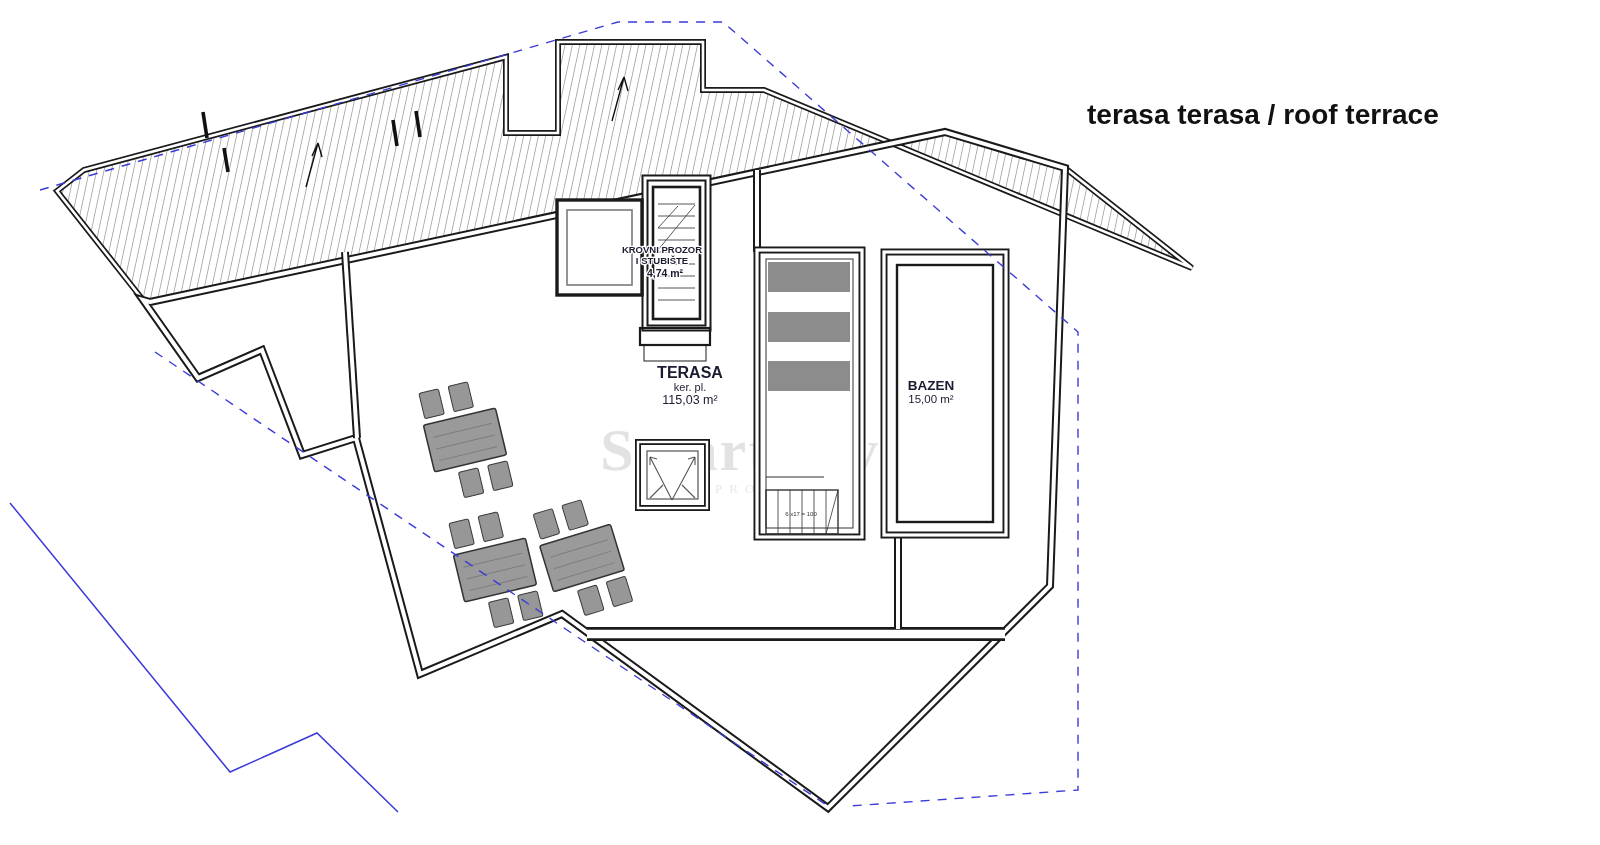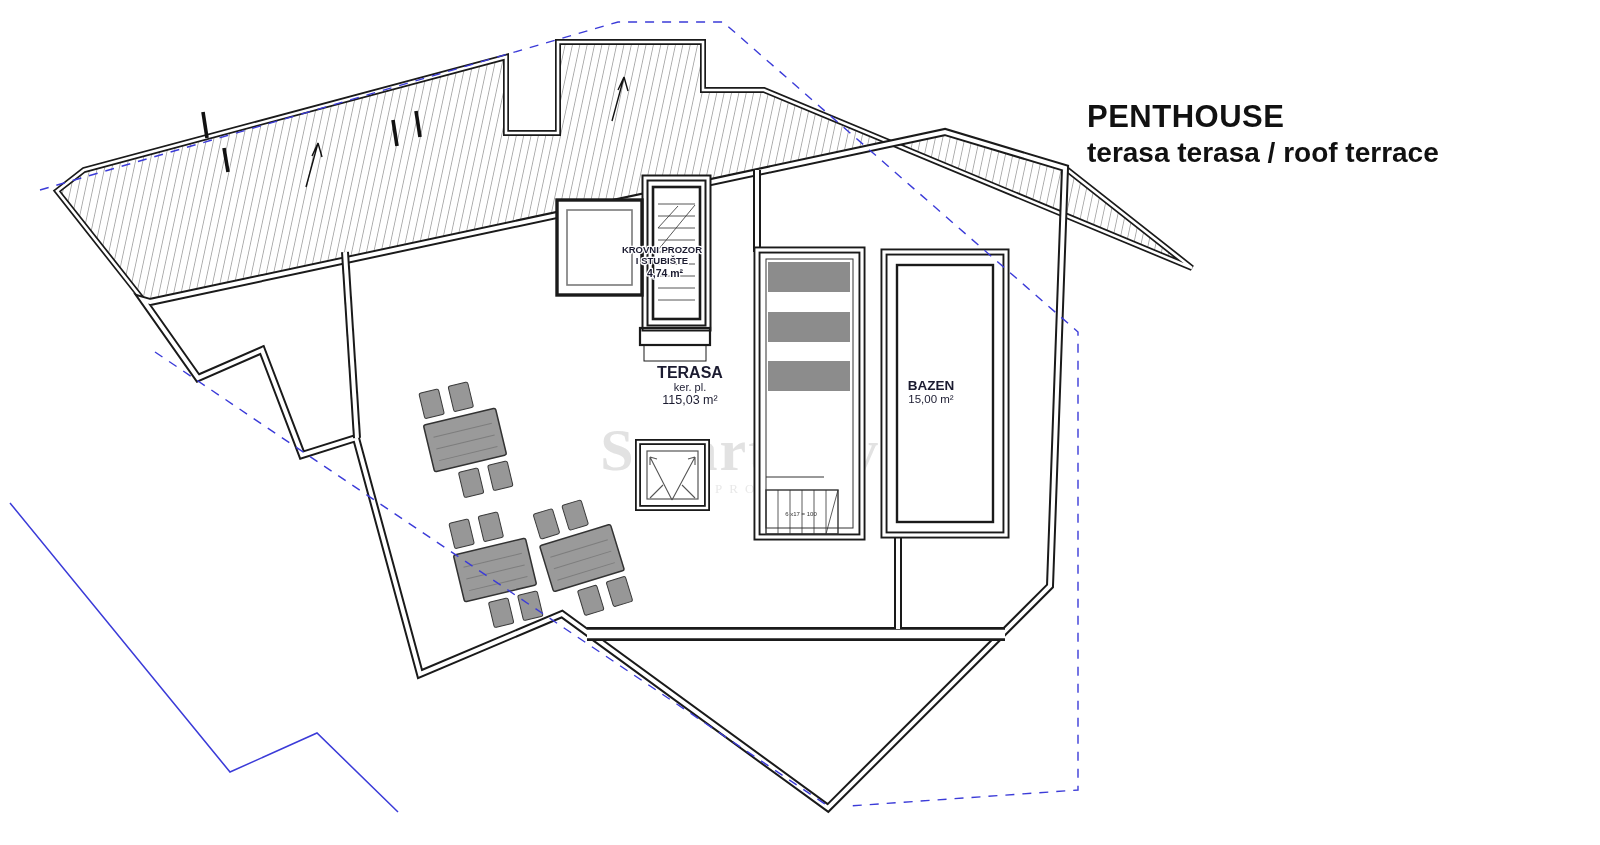--- a/index.html
+++ b/index.html
@@ -187,17 +187,16 @@
     <text class="room-label" x="690" y="391" font-size="11">ker. pl.</text>
     <text class="room-label" x="690" y="404" font-size="12.5">115,03 m²</text>
   </g>
   <g text-anchor="middle">
     <text class="room-label" x="931" y="390" font-size="13.5" font-weight="bold">BAZEN</text>
     <text class="room-label" x="931" y="403" font-size="11.5">15,00 m²</text>
   </g>
 </svg>
 
 <div id="title-block">
-  <div id="title-line1">PENTHOUSE</div>
   <div id="title-line2">terasa terasa / roof terrace</div>
 </div>
 
 </div>
 
 </body></html>

